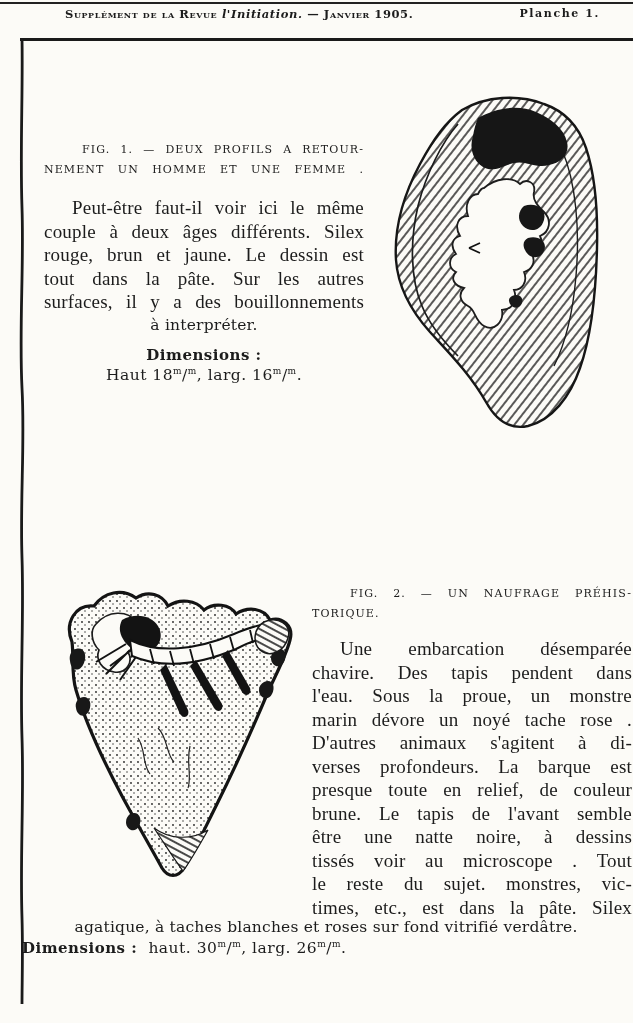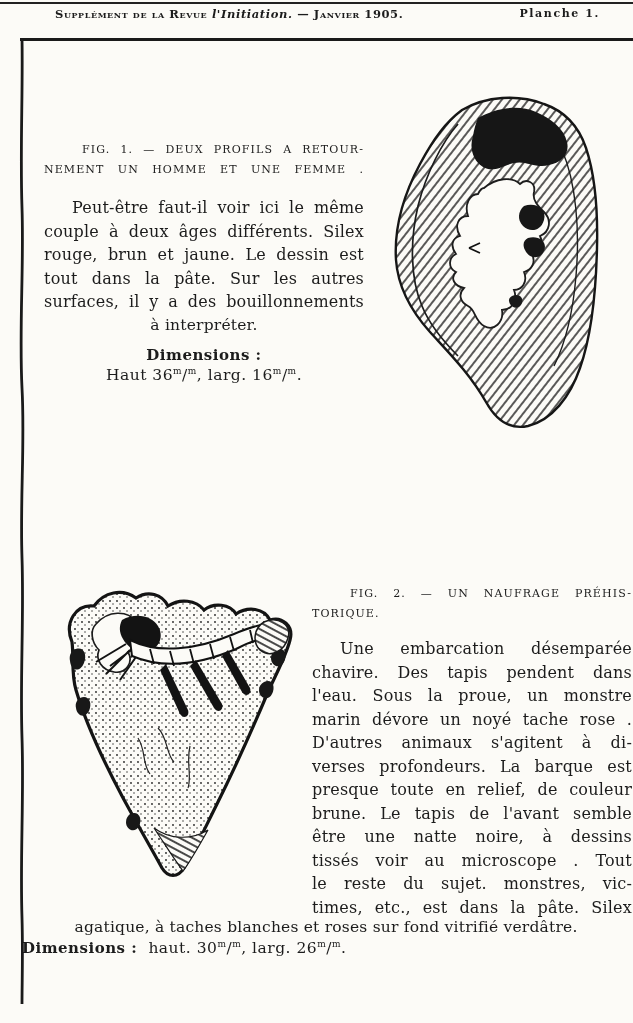--- a/index.html
+++ b/index.html
@@ -9,21 +9,21 @@
     background:#fcfbf7;
     color:#1c1c1c;
     font-family:"DejaVu Serif","Liberation Serif",serif;
     overflow:hidden;
   }
   .abs { position:absolute; }
 
   
   .top-rule { top:2px; left:0; width:633px; height:2px; background:#222; }
   .masthead-left {
-    top:7px; left:55px;
+    top:7px; left:65px;
     font-size:11.5px; font-weight:bold;
     font-variant:small-caps;
     letter-spacing:0.6px;
     white-space:nowrap;
   }
   .masthead-left .journal { font-variant:normal; font-style:italic; }
   .plate-number {
     top:7px; right:33px;
     font-size:11px; font-weight:bold;
     letter-spacing:1.6px;
@@ -40,27 +40,28 @@
     font-size:11px;
     letter-spacing:1.1px;
     word-spacing:3px;
     line-height:20px;
     white-space:pre-line;
     text-indent:38px;
     text-align:justify;
     text-align-last:justify;
   }
   .para {
-    font-size:16px;
+    font-size:19px;
     line-height:23.5px;
     letter-spacing:0.2px;
     white-space:pre-line;
     text-align:justify;
     text-align-last:justify;
     text-indent:28px;
+    font-family:Liberation Serif, serif;
   }
   .para-last {
     font-size:15.5px;
     line-height:23.5px;
     letter-spacing:0.2px;
     text-align:center;
   }
   .dims-label {
     font-size:15px;
     font-weight:bold;
@@ -109,21 +110,21 @@
   <div class="fig-caption fig1-caption-box">FIG. 1. — DEUX PROFILS A RETOUR-
 NEMENT UN HOMME ET UNE FEMME .</div>
   <div class="para">Peut-être faut-il voir ici le même
 couple à deux âges différents. Silex
 rouge, brun et jaune. Le dessin est
 tout dans la pâte. Sur les autres
 surfaces, il y a des bouillonnements</div>
   <div class="para-last">à interpréter.</div>
   <div class="fig1-dims">
     <div class="dims-label">Dimensions :</div>
-    <div class="dims-value value-line"><span>Haut 36</span><sup class="mm">m</sup><span>/</span><sup class="mm">m</sup><span>, larg. 16</span><sup class="mm">m</sup><span>/</span><sup class="mm">m</sup><span>.</span></div>
+    <div class="dims-value value-line"><span>Haut 18</span><sup class="mm">m</sup><span>/</span><sup class="mm">m</sup><span>, larg. 16</span><sup class="mm">m</sup><span>/</span><sup class="mm">m</sup><span>.</span></div>
   </div>
 </div>
 
 <div class="abs fig1-illustration">
   <svg width="258" height="345" viewBox="0 0 258 345">
     <defs>
       <pattern id="h1" width="7" height="7" patternUnits="userSpaceOnUse" patternTransform="rotate(38)">
         <rect width="7" height="7" fill="#fcfbf7"></rect>
         <line x1="1" y1="0" x2="1" y2="7" stroke="#232323" stroke-width="1.5"></line>
       </pattern>

